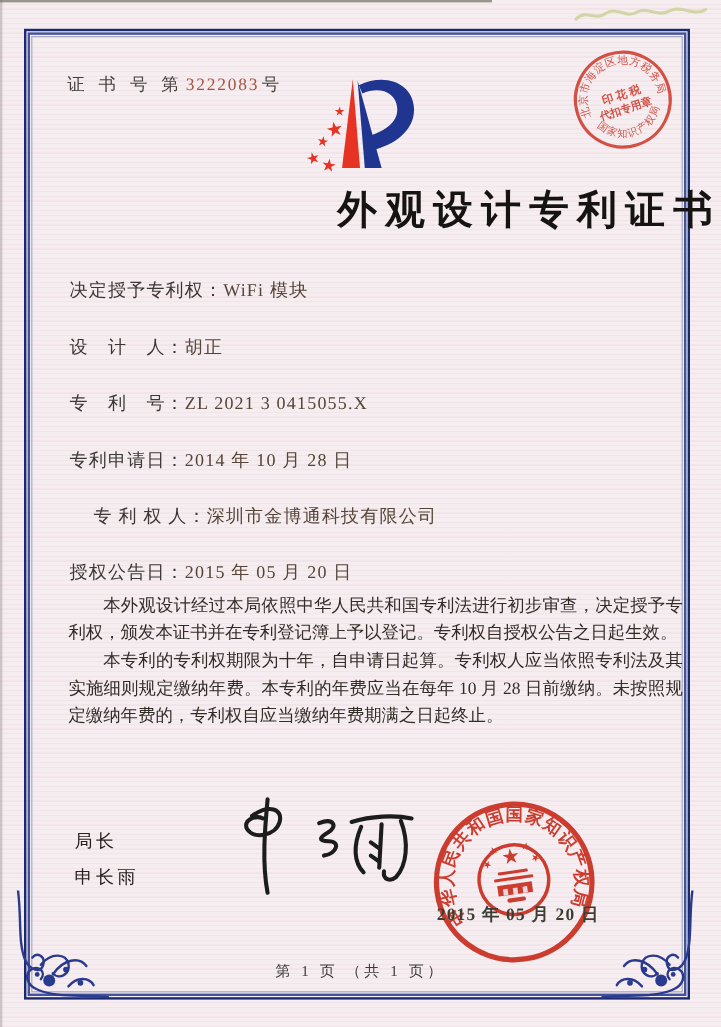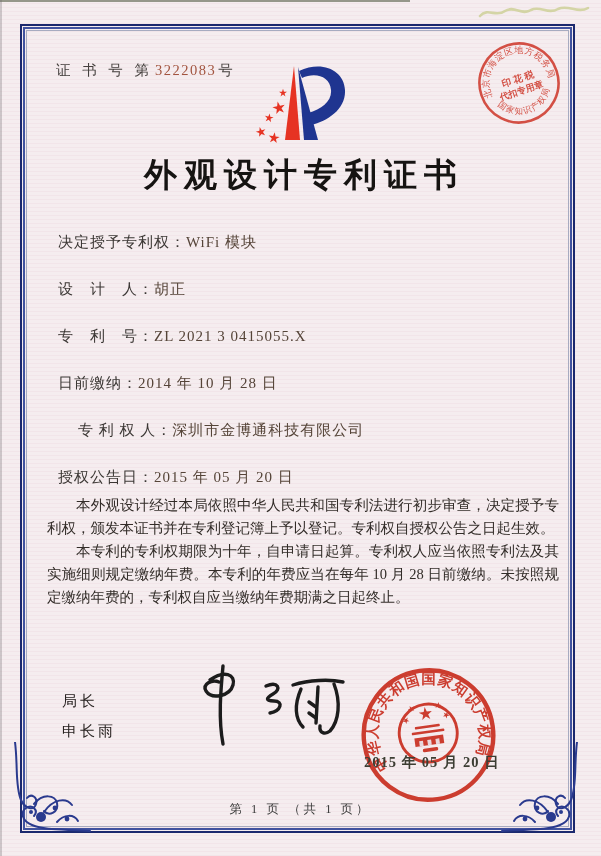--- a/index.html
+++ b/index.html
@@ -16,32 +16,32 @@
   .frame{position:absolute;left:20px;top:24px;width:551px;height:805px;border:2px solid #1b296e;}
   .frame-mid{position:absolute;inset:1px;border:2px solid #41539f;}
   .frame-inner{position:absolute;inset:4px;border:1px solid #a7abc0;}
 
   .cert-no{position:absolute;left:56px;top:61px;font-size:14.5px;color:#45403e;letter-spacing:4px;white-space:nowrap;}
   .cert-no .num{color:#a2543f;letter-spacing:1.5px;margin:0 2px;}
 
   .logo{position:absolute;left:252px;top:64px;width:100px;height:84px;}
 
   .title{
-    position:absolute;left:0;top:153px;width:100%;text-align:center;
+    position:absolute;left:0;top:153px;width:100%;text-align:right;
     font-size:33px;font-weight:700;letter-spacing:7px;color:#161412;text-indent:7px;
   }
 
   .fields{position:absolute;left:58px;top:233px;width:480px;}
   .field-row{position:absolute;left:0;white-space:nowrap;font-size:15px;}
   .field-row .lbl{color:#3b3734;letter-spacing:1px;}
   .field-row .val{color:#554438;letter-spacing:1px;}
   .f0{top:0px;}.f1{top:47px;}.f2{top:94px;}.f3{top:141px;}.f4{top:188px;margin-left:20px;}.f5{top:235px;}
 
   .body-text{
-    position:absolute;left:47px;top:494px;width:512px;
+    position:absolute;left:57px;top:494px;width:512px;
     font-size:14.5px;line-height:23px;color:#322c28;text-align:justify;
   }
   .body-text p{margin:0;text-indent:2em;}
 
   .director-title{position:absolute;left:62px;top:692px;font-size:15px;color:#26211f;letter-spacing:3px;}
   .director-name{position:absolute;left:62px;top:722px;font-size:15px;color:#26211f;letter-spacing:3px;}
   .signature{position:absolute;left:182px;top:656px;width:170px;height:95px;}
 
   .tax-seal{position:absolute;left:477px;top:41px;width:84px;height:84px;transform:rotate(-18deg);opacity:.88;}
   .sipo-seal{position:absolute;left:356px;top:661px;width:145px;height:148px;transform:rotate(-8deg);opacity:.93;mix-blend-mode:multiply;}
@@ -103,21 +103,21 @@
     <div class="field-row f0">
       <span class="lbl">决定授予专利权：</span><span class="val">WiFi 模块</span>
     </div>
     <div class="field-row f1">
       <span class="lbl">设　计　人：</span><span class="val">胡正</span>
     </div>
     <div class="field-row f2">
       <span class="lbl">专　利　号：</span><span class="val">ZL 2021 3 0415055.X</span>
     </div>
     <div class="field-row f3">
-      <span class="lbl">日前缴纳：</span><span class="val">2014 年 10 月 28 日</span>
+      <span class="lbl">专利申请日：</span><span class="val">2014 年 10 月 28 日</span>
     </div>
     <div class="field-row f4">
       <span class="lbl">专 利 权 人：</span><span class="val">深圳市金博通科技有限公司</span>
     </div>
     <div class="field-row f5">
       <span class="lbl">授权公告日：</span><span class="val">2015 年 05 月 20 日</span>
     </div>
   </div>
 
   <div class="body-text">

